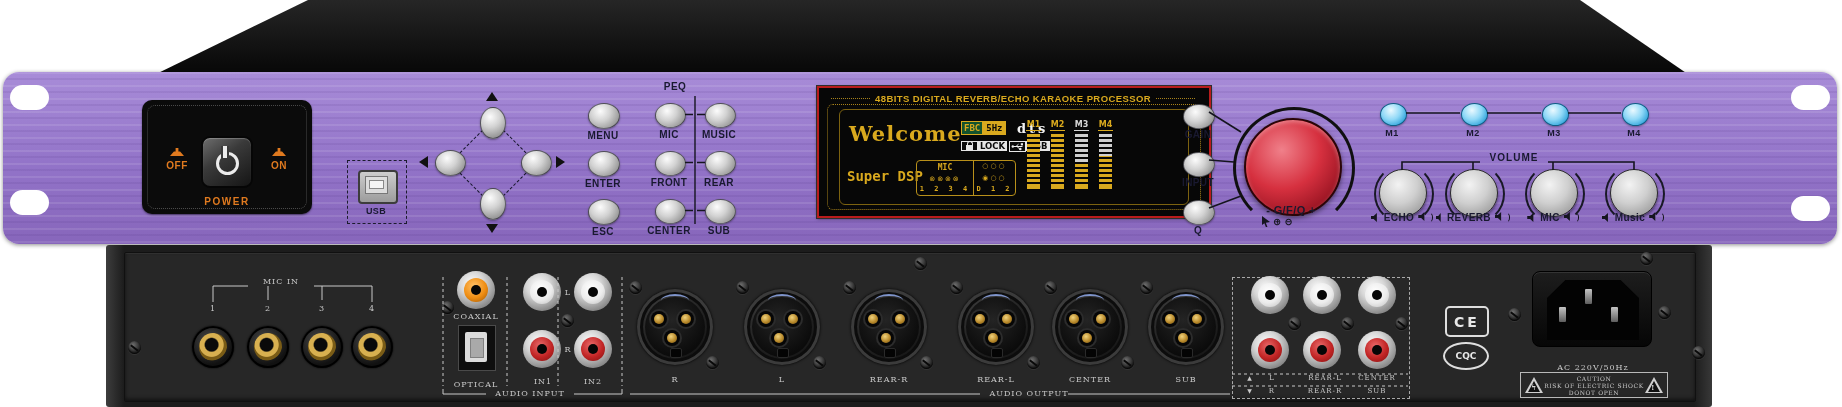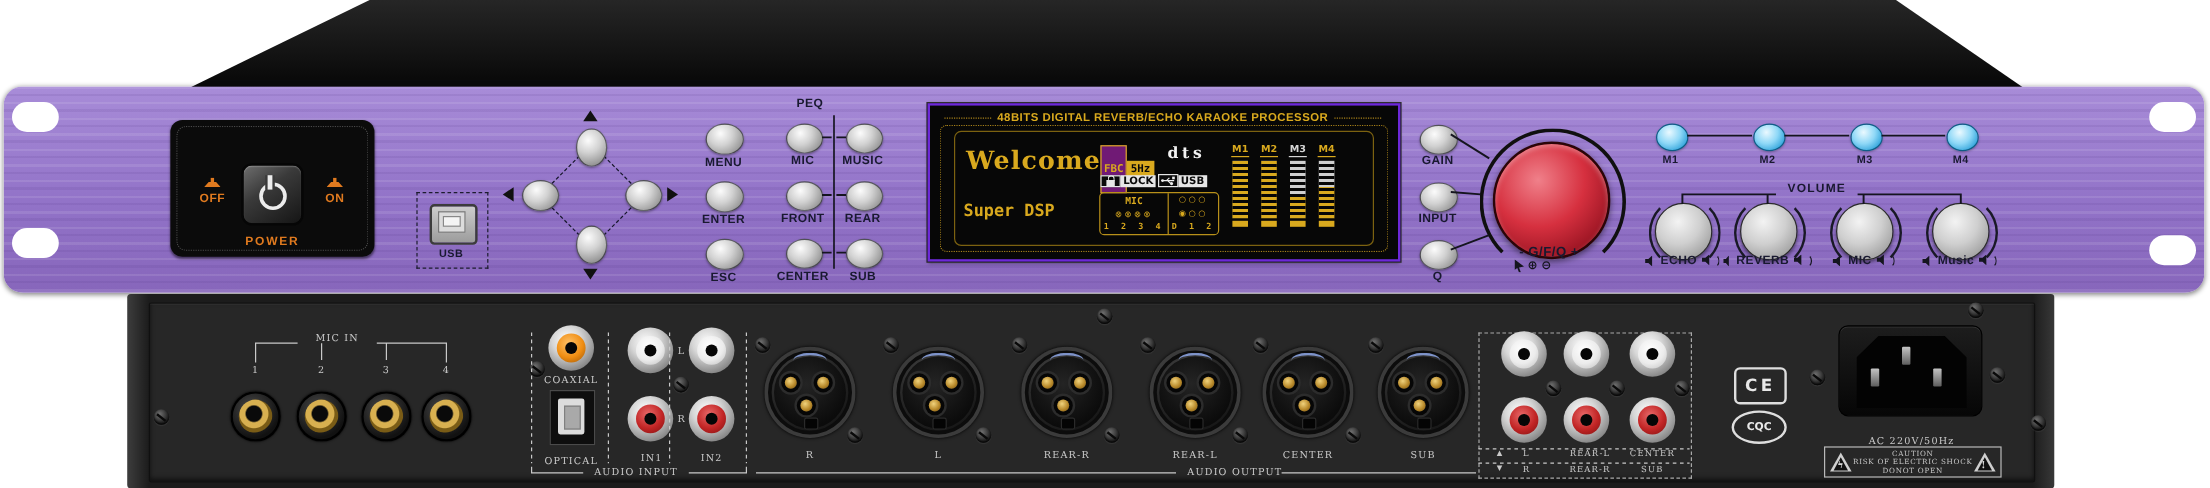--- a/index.html
+++ b/index.html
@@ -64,37 +64,37 @@
   
   .dashbox{position:absolute;border:1.5px dashed #1c1c2e;}
   .rcircle{position:absolute;width:27px;height:27px;border-radius:50%;border:1px solid #4a4a4a;
     background:radial-gradient(circle at 40% 32%,#c3c3c3,#8d8d8d 70%,#6f6f6f);}
   .usbport{position:absolute;left:358px;top:170px;width:36px;height:30px;border-radius:4px;
     background:linear-gradient(180deg,#cdcdcd,#9c9c9c);border:2px solid #3c3c3c;}
   .usbport i{position:absolute;left:5px;top:4px;width:21px;height:16px;background:#dcdcdc;border:1px solid #777;}
   .usbport em{position:absolute;left:9px;top:8px;width:13px;height:7px;background:#f4f4f4;border:1px solid #888;}
 
   
-  .display{left:773px;top:86px;width:390px;height:128px;background:#070707;border-radius:0;
-    border:2px solid #6d28d9;box-shadow:0 0 0 1px #2e2e2e,0 1px 3px rgba(0,0,0,.5);}
+  .display{left:817px;top:86px;width:390px;height:128px;background:#070707;border-radius:0;
+    border:2px solid #b91c1c;box-shadow:0 0 0 1px #2e2e2e,0 1px 3px rgba(0,0,0,.5);}
   .dtitle-row{position:absolute;left:12px;top:5px;width:364px;display:flex;align-items:center;gap:5px;}
   .dotline{flex:1;border-top:1px dotted #a8821a;height:0;}
   .dtitle{color:#d9a91e;font-weight:bold;font-size:9.5px;letter-spacing:.4px;white-space:nowrap;}
   .dframe{position:absolute;left:8px;top:16px;width:372px;height:104px;border:1px dotted #a8821a;border-radius:6px;}
   .dframe2{position:absolute;left:20px;top:21px;width:348px;height:94px;border:1px solid #7c6210;border-radius:6px;}
   .gold{color:#d9a91e;}
   .welcome{font-family:"DejaVu Serif",serif;font-weight:bold;font-size:21px;letter-spacing:1px;}
   .clock{display:inline-block;width:7px;height:7px;border:1px solid #d9a91e;border-radius:50%;vertical-align:top;margin-left:2px;}
   .superdsp{font-family:"DejaVu Sans Mono",monospace;font-weight:bold;font-size:14px;}
   .chiprow{position:absolute;display:flex;align-items:center;}
-  .fbc-a{color:#d9a91e;border:1px solid #d9a91e;background:#701a75;padding:13px 2px;
+  .fbc-a{color:#d9a91e;border:1px solid #d9a91e;background:#14532d;padding:0 2px;
     font:bold 9px "DejaVu Sans Mono",monospace;line-height:12px;}
   .fbc-b{color:#090909;background:#d9a91e;padding:0 3px;font:bold 9px "DejaVu Sans Mono",monospace;line-height:14px;}
   .dts{color:#f2f2f2;font-family:"DejaVu Serif",serif;font-weight:bold;font-size:13px;letter-spacing:3px;}
-  .wchip{display:flex;align-items:center;height:19px;}
+  .wchip{display:flex;align-items:flex-start;height:19px;}
   .wchip .ibox{width:15px;background:#0a0a0a;border:1px solid #e6e6e6;display:flex;align-items:center;justify-content:center;}
   .wchip .txt{background:#e6e6e6;color:#0a0a0a;font:bold 8.5px "DejaVu Sans",sans-serif;
     display:flex;align-items:center;padding:0 2px;}
   .padlock{position:relative;width:7px;height:5px;background:#e6e6e6;margin-top:3px;}
   .padlock::before{content:"";position:absolute;top:-4px;left:1px;width:4px;height:4px;
     border:1px solid #e6e6e6;border-bottom:none;border-radius:3px 3px 0 0;}
   .micbox{position:absolute;left:916px;top:160px;width:98px;height:34px;border:1px solid #b8901a;
     border-radius:4px;display:flex;color:#d9a91e;}
   .micbox .colL{width:56px;display:flex;flex-direction:column;align-items:center;justify-content:space-between;
     padding:2px 0;border-right:1px solid #b8901a;}

